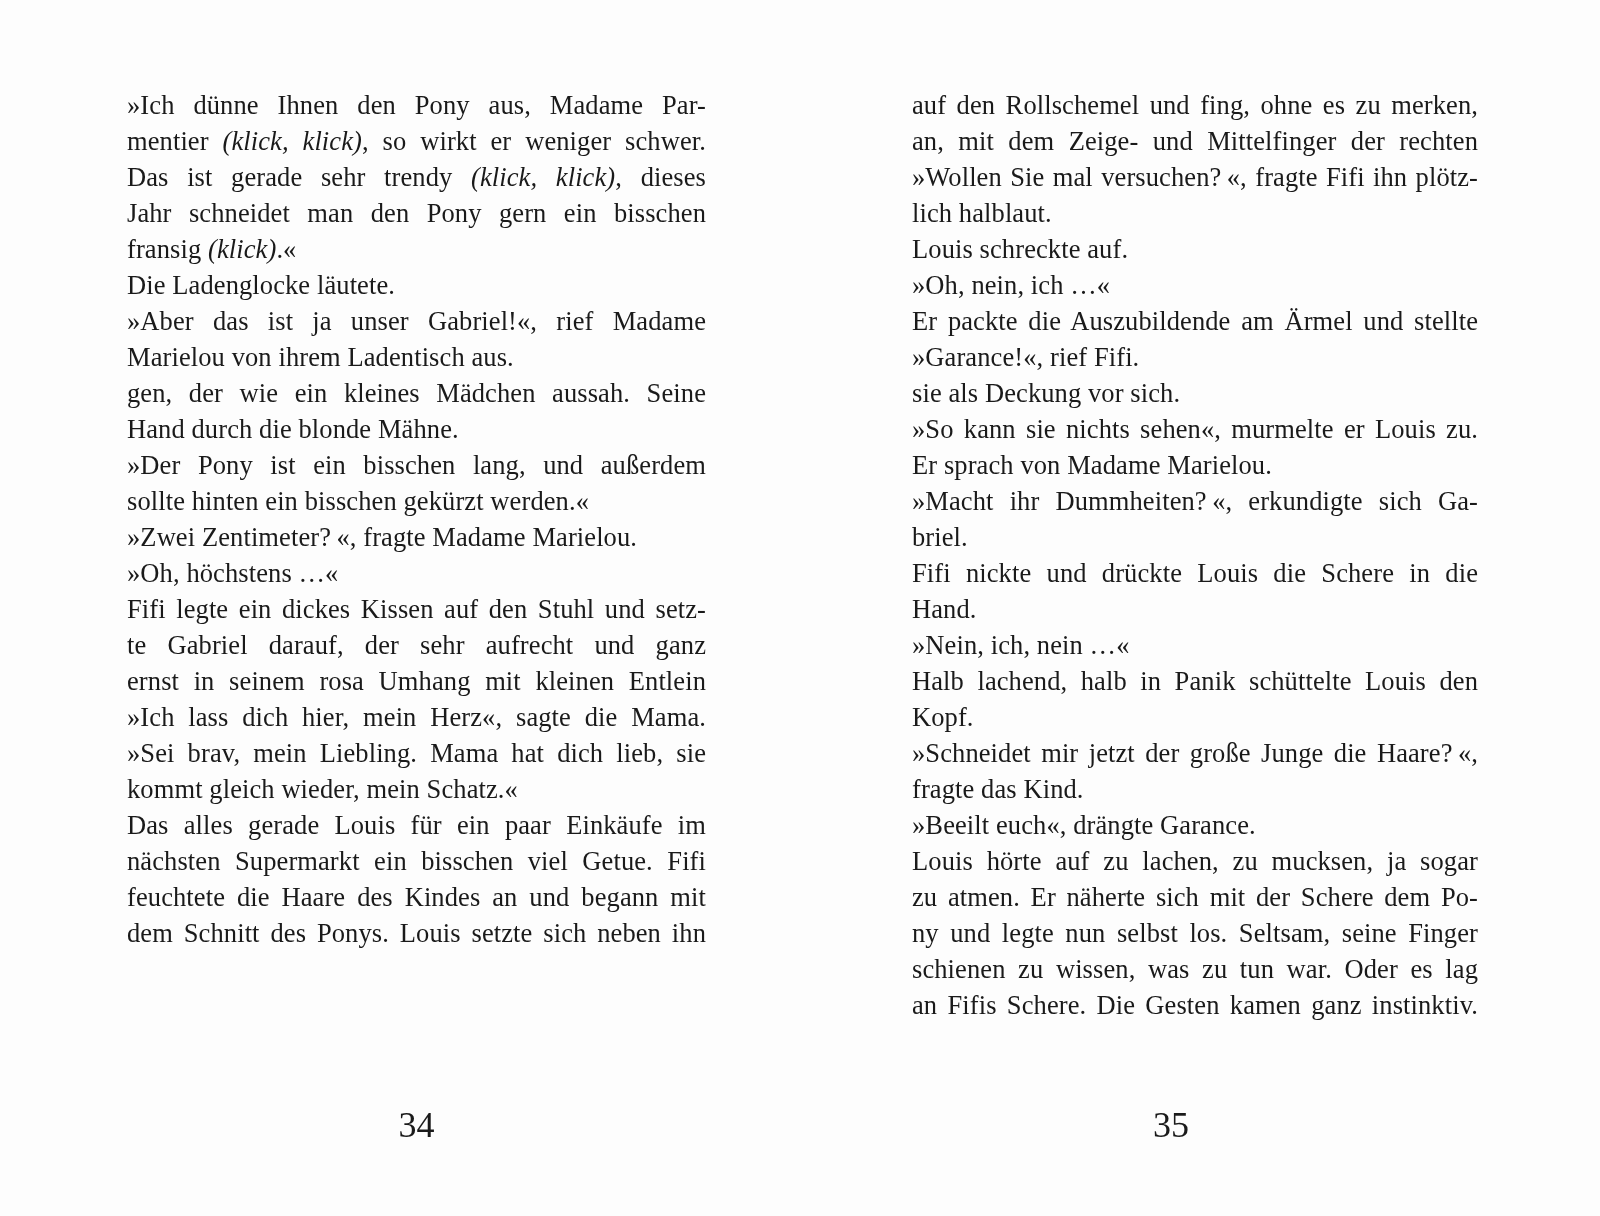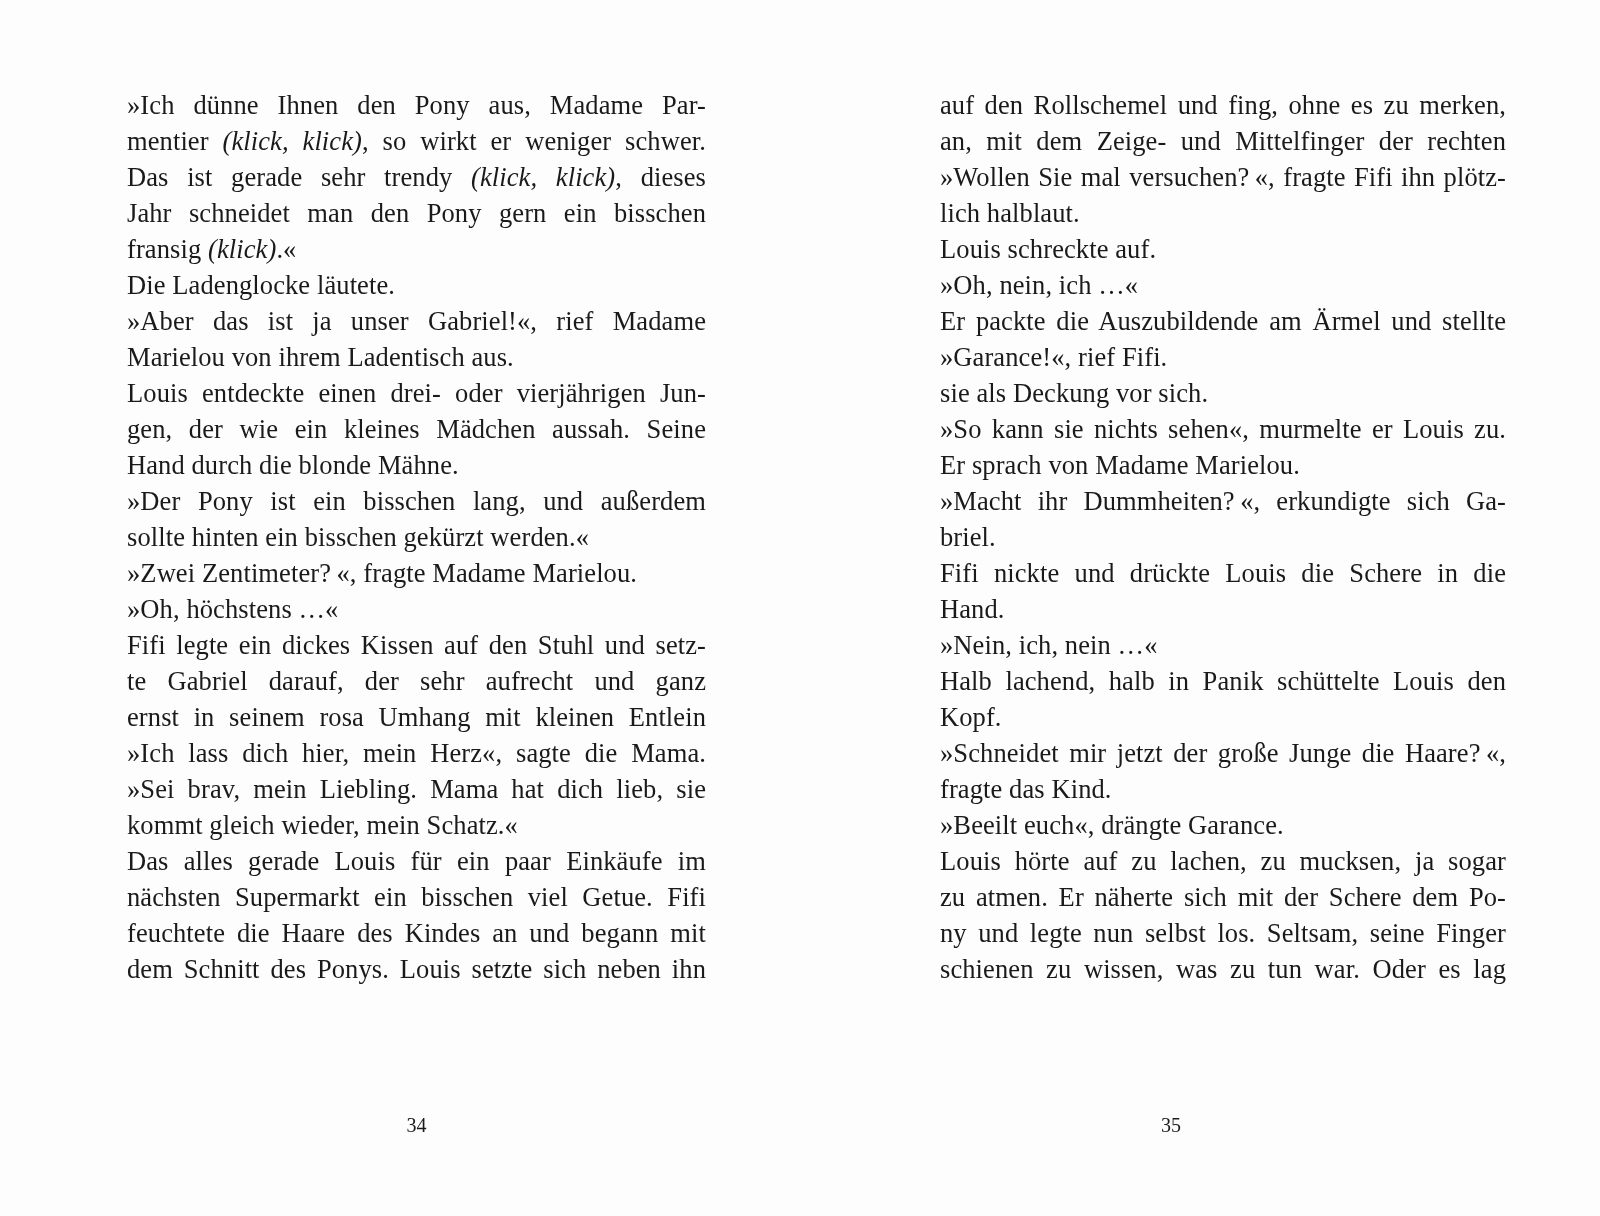--- a/index.html
+++ b/index.html
@@ -17,52 +17,51 @@
     font-family: "Liberation Serif", "DejaVu Serif", serif;
   }
   .text-column {
     position: absolute;
     top: 87px;
     font-size: 26.5px;
     line-height: 36px;
     letter-spacing: 0.1px;
   }
   .col-left  { left: 127px; width: 579px; }
-  .col-right { left: 940px; width: 566px; }
+  .col-right { left: 912px; width: 566px; }
   .line { text-align: left; white-space: normal; }
   .line.just {
     text-align: justify;
     text-align-last: justify;
   }
   .it { font-style: italic; text-align: right; }
   .page-number {
     position: absolute;
     top: 1107px;
-    font-size: 20px;
+    font-size: 36px;
     line-height: 36px;
     text-align: center;
     font-family: Liberation Serif, serif;
   }
   .pn-left  { left: 127px; width: 579px; }
   .pn-right { left: 888px; width: 566px; }
 </style>
 </head>
 <body>
 
 <div class="spread">
   <div class="text-column col-left">
       <div class="line just"><span>»Ich dünne Ihnen den Pony aus, Madame Par-</span></div>
       <div class="line just"><span>mentier </span><span class="it">(klick, klick)</span><span>, so wirkt er weniger schwer.</span></div>
       <div class="line just"><span>Das ist gerade sehr trendy </span><span class="it">(klick, klick)</span><span>, dieses</span></div>
       <div class="line just"><span>Jahr schneidet man den Pony gern ein bisschen</span></div>
       <div class="line"><span>fransig </span><span class="it">(klick)</span><span>.«</span></div>
       <div class="line"><span>Die Ladenglocke läutete.</span></div>
       <div class="line just"><span>»Aber das ist ja unser Gabriel!«, rief Madame</span></div>
       <div class="line"><span>Marielou von ihrem Ladentisch aus.</span></div>
-      <div class="line just"><span>Louis entdeckte einen drei- oder vierjährigen Jun-</span></div>
       <div class="line just"><span>gen, der wie ein kleines Mädchen aussah. Seine</span></div>
       <div class="line"><span>Hand durch die blonde Mähne.</span></div>
       <div class="line just"><span>»Der Pony ist ein bisschen lang, und außerdem</span></div>
       <div class="line"><span>sollte hinten ein bisschen gekürzt werden.«</span></div>
       <div class="line"><span>»Zwei Zentimeter? «, fragte Madame Marielou.</span></div>
       <div class="line"><span>»Oh, höchstens …«</span></div>
       <div class="line just"><span>Fifi legte ein dickes Kissen auf den Stuhl und setz-</span></div>
       <div class="line just"><span>te Gabriel darauf, der sehr aufrecht und ganz</span></div>
       <div class="line just"><span>ernst in seinem rosa Umhang mit kleinen Entlein</span></div>
       <div class="line just"><span>»Ich lass dich hier, mein Herz«, sagte die Mama.</span></div>
@@ -92,16 +91,17 @@
       <div class="line"><span>»Nein, ich, nein …«</span></div>
       <div class="line just"><span>Halb lachend, halb in Panik schüttelte Louis den</span></div>
       <div class="line"><span>Kopf.</span></div>
       <div class="line just"><span>»Schneidet mir jetzt der große Junge die Haare? «,</span></div>
       <div class="line"><span>fragte das Kind.</span></div>
       <div class="line"><span>»Beeilt euch«, drängte Garance.</span></div>
       <div class="line just"><span>Louis hörte auf zu lachen, zu mucksen, ja sogar</span></div>
       <div class="line just"><span>zu atmen. Er näherte sich mit der Schere dem Po-</span></div>
       <div class="line just"><span>ny und legte nun selbst los. Seltsam, seine Finger</span></div>
       <div class="line just"><span>schienen zu wissen, was zu tun war. Oder es lag</span></div>
+      <div class="line just"><span>an Fifis Schere. Die Gesten kamen ganz instinktiv.</span></div>
     </div>
   <div class="page-number pn-left">34</div>
   <div class="page-number pn-right">35</div>
 </div>
 
 </body></html>

